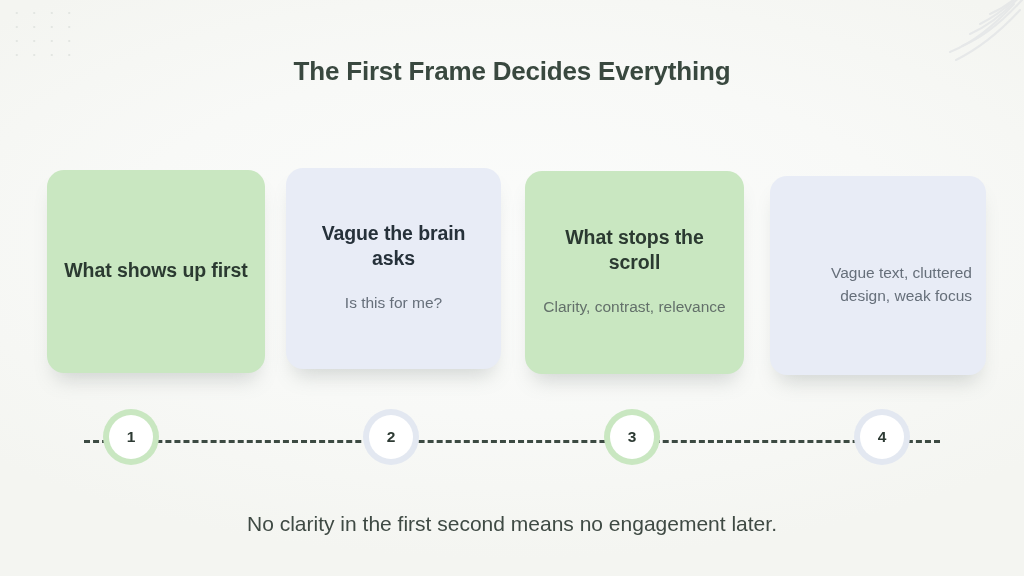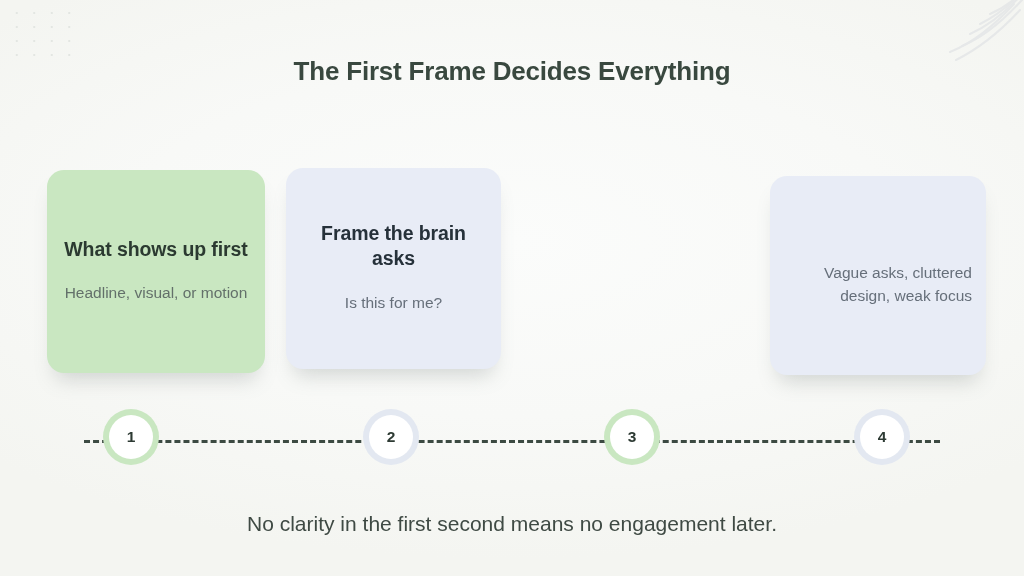--- a/index.html
+++ b/index.html
@@ -149,31 +149,34 @@
     </g>
   </svg>
 </div>
 
 <h1 id="page-title">The First Frame Decides Everything</h1>
 
 <div id="cards">
 
   <div class="card green" id="card-1">
     <div class="card-title">What shows up first</div>
-    <div class="card-desc">Headline, visual, or motion</div>
   </div>
 
   <div class="card blue" id="card-2">
-    <div class="card-title">Frame the brain asks</div>
+    <div class="card-title">Vague the brain asks</div>
     <div class="card-desc">Is this for me?</div>
   </div>
 
+  <div class="card green" id="card-3">
+    <div class="card-title">What stops the scroll</div>
+    <div class="card-desc">Clarity, contrast, relevance</div>
+  </div>
 
   <div class="card blue" id="card-4">
-    <div class="card-desc">Vague asks, cluttered design, weak focus</div>
+    <div class="card-desc">Vague text, cluttered design, weak focus</div>
   </div>
 
 </div>
 
 <div id="timeline">
   <div id="timeline-line"></div>
 
   <div class="tl-node green" id="tl-1">
     <span>1</span>
   </div>

